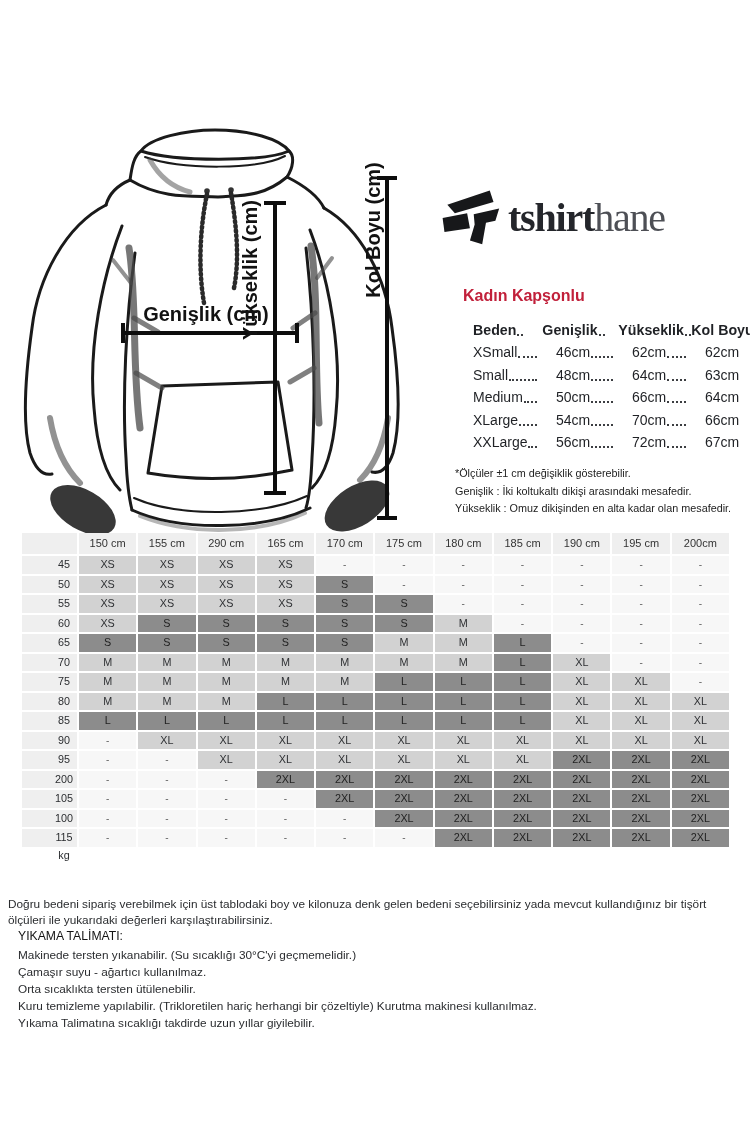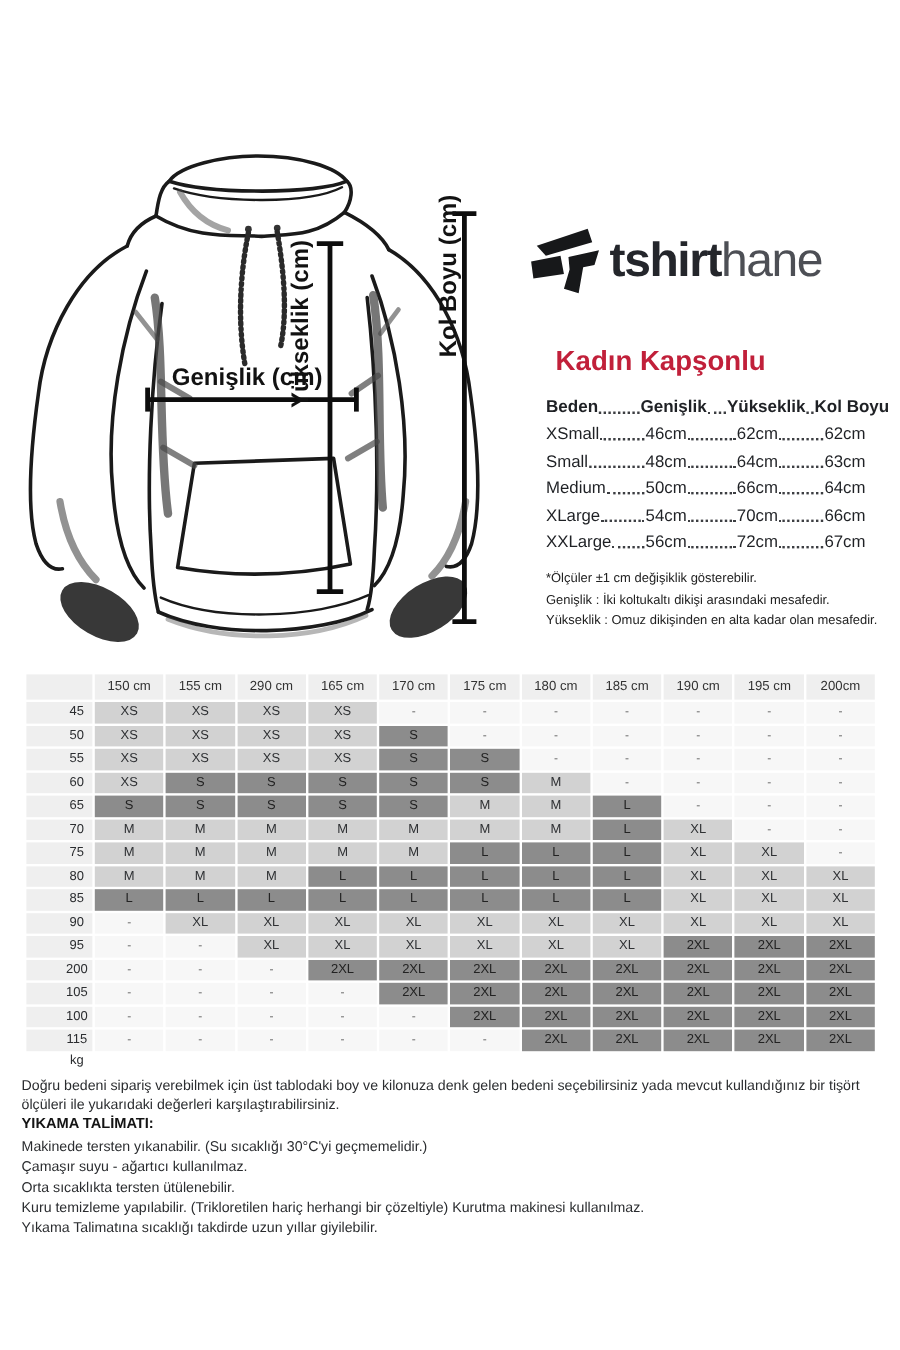--- a/index.html
+++ b/index.html
@@ -6,48 +6,48 @@
   body{font-family:"Liberation Sans","DejaVu Sans",sans-serif;color:#222;}
   .page{position:relative;width:750px;height:1125px;background:#ffffff;overflow:hidden;}
 
   
   .diagram{position:absolute;left:10px;top:118px;}
   .diagram text{font-family:"Liberation Sans","DejaVu Sans",sans-serif;font-weight:600;font-size:20px;fill:#121212;}
 
   
   .brand{position:absolute;left:436px;top:184px;display:flex;align-items:center;}
   .brand-icon{width:66px;height:66px;flex:0 0 auto;}
-  .brand-text{font-size:40px;letter-spacing:-1.2px;margin-left:6px;white-space:nowrap;}
+  .brand-text{font-size:40px;letter-spacing:-1.2px;margin-left:6px;white-space:nowrap;font-family:Liberation Serif, serif;}
   .brand-text .b1{font-weight:700;color:#24262b;}
   .brand-text .b2{font-weight:400;color:#4d4f55;}
 
   
   .product{position:absolute;left:455px;top:287px;width:286px;}
-  .product-title{color:var(--accent,#c1203a);font-size:23px;font-weight:700;margin:0 0 13px 8px;}
+  .product-title{color:var(--accent,#c1203a);font-size:16px;font-weight:700;margin:0 0 13px 8px;}
   .size-row{display:flex;height:22.5px;font-size:14px;color:#1f2125;}
   .size-row.head{font-weight:700;font-size:14.2px;}
   .sc{display:flex;align-items:flex-end;}
-  .sc .v{line-height:21px;white-space:nowrap;}
+  .sc .v{line-height:21px;white-space:nowrap;margin-left:18px;}
   .c1{width:83px;} .c2{width:76px;} .c3{width:73px;} .c4{flex:1;}
   .leader{flex:1;border-bottom:2px dotted #3c3e42;margin:0 1px 5px 1px;min-width:6px;}
   .footnotes{margin-top:12px;font-size:10.8px;line-height:17.5px;color:#222;}
 
   
-  .matrix{position:absolute;left:22px;top:562px;width:707px;display:grid;
+  .matrix{position:absolute;left:22px;top:533px;width:707px;display:grid;
           grid-template-columns:55px repeat(11,1fr);gap:2px;}
   .mx-cell{height:17.5px;line-height:17.5px;text-align:center;font-size:10.8px;color:#2f3134;}
   .mx-head{height:21px;line-height:21px;background:var(--ch,#efefef);font-size:11px;color:#333;}
   .mx-label{background:var(--ch,#efefef);color:#2b2d30;padding-left:29px;}
   .mx-cell.light{background:var(--cl,#d2d2d2);}
   .mx-cell.dark{background:var(--cd,#8c8c8c);color:#222;}
   .mx-cell.empty{background:var(--ce,#f7f7f7);color:#666;font-size:10px;}
 
   
-  .desc{position:absolute;left:18px;top:884px;width:712px;font-size:11.8px;line-height:16px;color:#2a2c2f;}
-  .wash-title{position:absolute;left:18px;top:929px;font-size:12.2px;font-weight:700;color:#141414;}
+  .desc{position:absolute;left:8px;top:884px;width:712px;font-size:11.8px;line-height:16px;color:#2a2c2f;}
+  .wash-title{position:absolute;left:18px;top:929px;font-size:12.2px;font-weight:400;color:#141414;}
   .wash-list{position:absolute;left:18px;top:947px;width:712px;}
   .wash-item{font-size:11.8px;line-height:17px;color:#2a2c2f;}
 </style>
 </head>
 <body>
 
 <div class="page">
 
   <svg class="diagram" width="420" height="435" viewBox="0 0 420 435">
     <g fill="none" stroke="#1a1a1a" stroke-width="3" stroke-linecap="round" stroke-linejoin="round">

